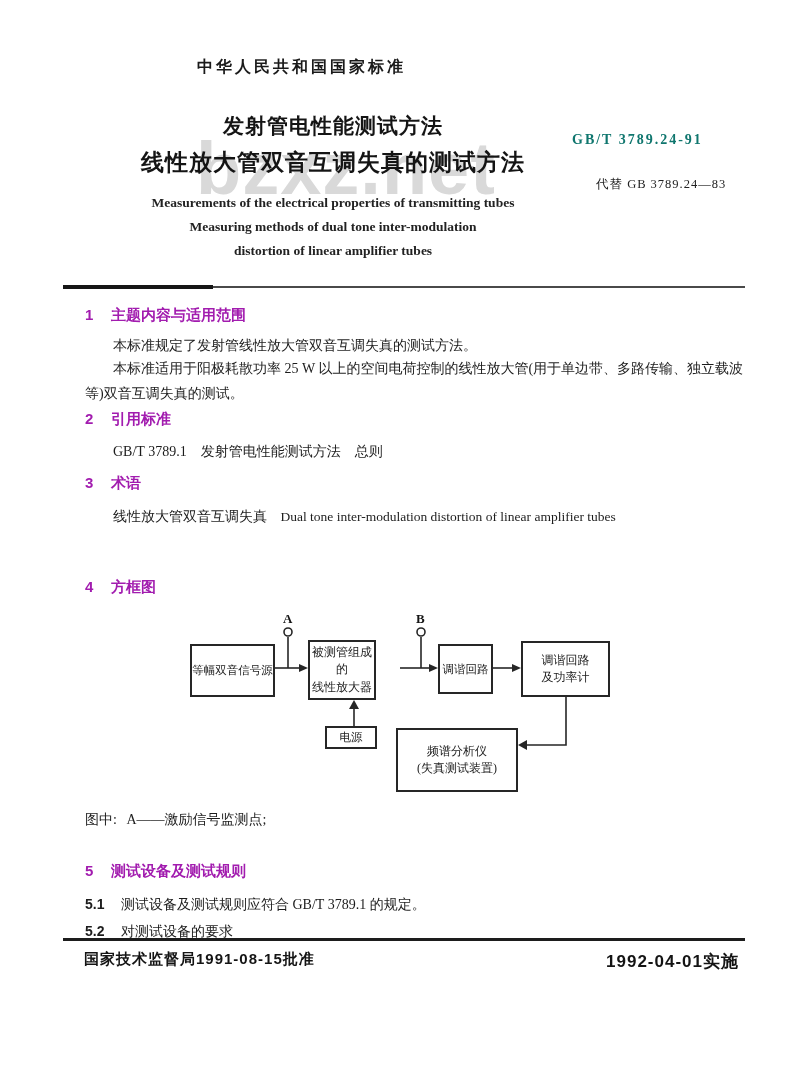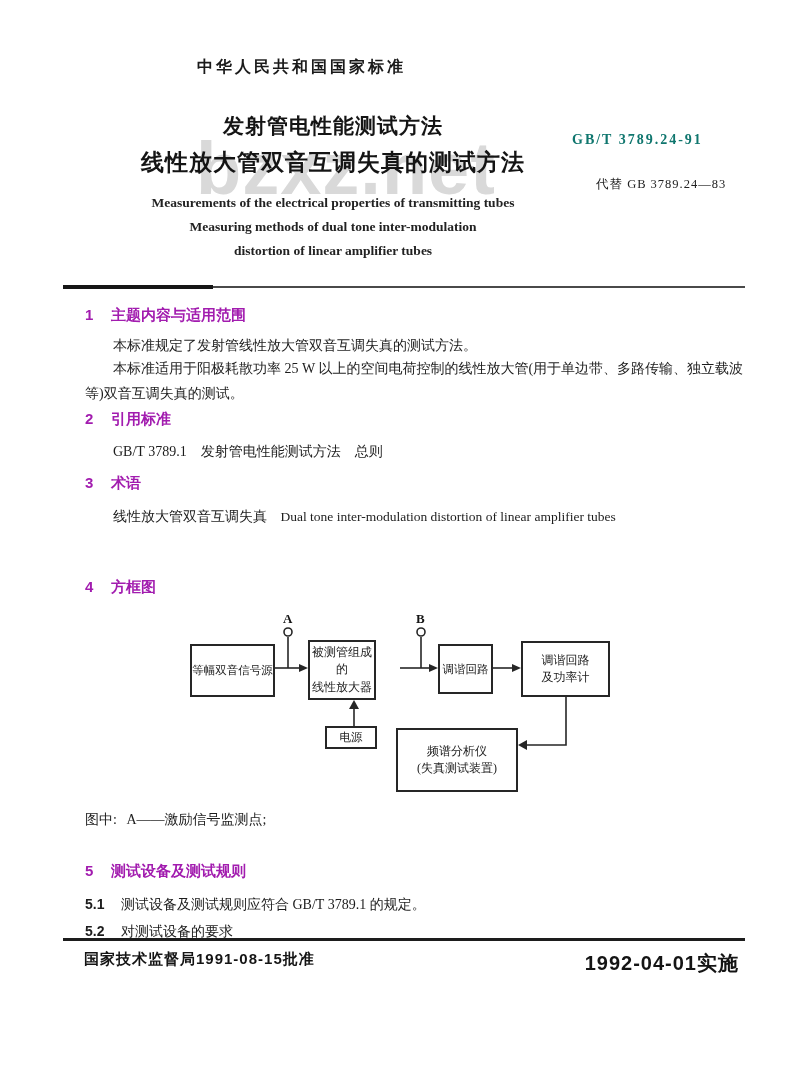--- a/index.html
+++ b/index.html
@@ -81,21 +81,21 @@
   
   .foot-rule{left:63px;top:938px;width:682px;height:3px;background:#1d1d1d;}
   .footer-left{
     left:84px;top:950px;
     font-family:"Liberation Sans","DejaVu Sans",sans-serif;
     font-weight:bold;font-size:15px;letter-spacing:1px;color:#141414;
   }
   .footer-right{
     right:61px;top:950px;
     font-family:"Liberation Sans","DejaVu Sans",sans-serif;
-    font-weight:bold;font-size:20px;letter-spacing:1px;color:#141414;
+    font-weight:bold;font-size:17px;letter-spacing:1px;color:#141414;
   }
 </style>
 </head>
 <body>
 
 <div class="page">
 
   <div class="abs watermark">bzxz.net</div>
 
   <div class="abs std-header">中华人民共和国国家标准</div>

